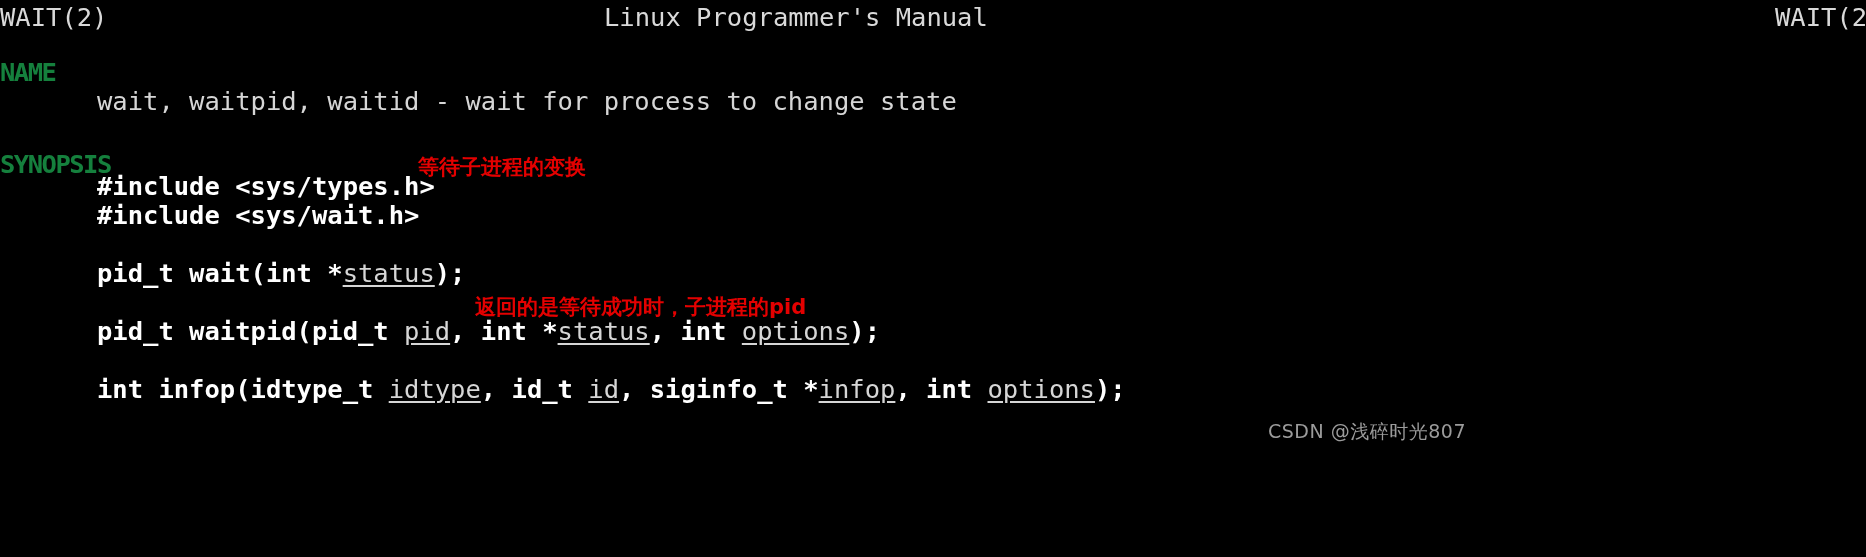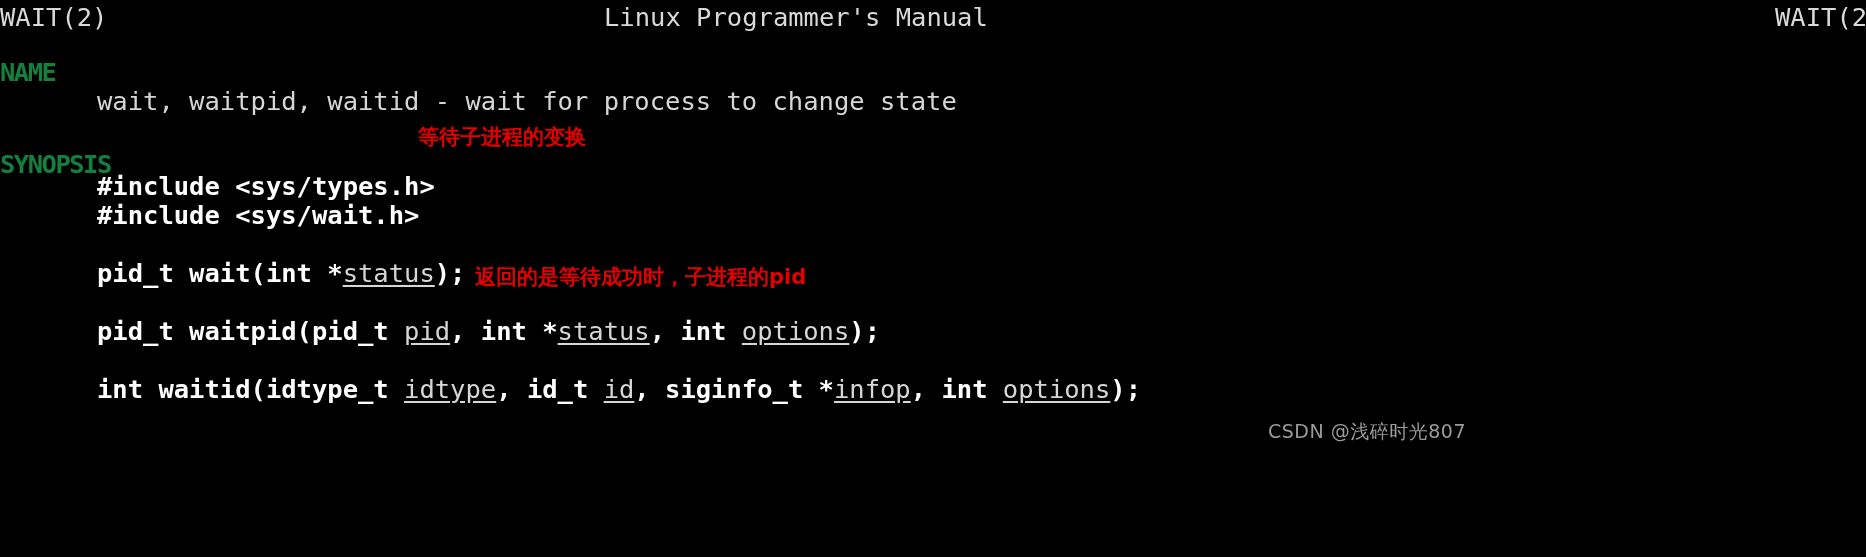--- a/index.html
+++ b/index.html
@@ -49,20 +49,21 @@
     color: #d6d6d6;
   }
   .cn {
     position: absolute;
     white-space: pre;
     color: #e40000;
     font-family: "DejaVu Sans", "Liberation Sans", sans-serif;
     font-size: 21px;
     font-weight: 600;
     line-height: 24px;
+    margin-top: 30px;
   }
   .watermark {
     position: absolute;
     white-space: pre;
     color: #9b9b9b;
     font-family: "DejaVu Sans", "Liberation Sans", sans-serif;
     font-size: 19px;
     font-weight: 500;
     letter-spacing: 0.5px;
   }
@@ -89,18 +90,18 @@
   <div class="line b" style="left:97px; top:172px;">#include &lt;sys/types.h&gt;</div>
 
   <div class="line b" style="left:97px; top:201px;">#include &lt;sys/wait.h&gt;</div>
 
   <div class="line" style="left:97px; top:259px;"><span class="b">pid_t wait(int *</span><span class="u">status</span><span class="b">);</span></div>
 
   <div class="cn" style="left:475px; top:265px;">返回的是等待成功时，子进程的pid</div>
 
   <div class="line" style="left:97px; top:317px;"><span class="b">pid_t waitpid(pid_t </span><span class="u">pid</span><span class="b">, int *</span><span class="u">status</span><span class="b">, int </span><span class="u">options</span><span class="b">);</span></div>
 
-  <div class="line" style="left:97px; top:375px;"><span class="b">int waitid(idtype_t </span><span class="u">idtype</span><span class="b">, id_t </span><span class="u">id</span><span class="b">, siginfo_t *</span><span class="u">infop</span><span class="b">, int </span><span class="u">options</span><span class="b">);</span></div>
+  <div class="line" style="left:97px; top:375px;"><span class="b">int infop(idtype_t </span><span class="u">idtype</span><span class="b">, id_t </span><span class="u">id</span><span class="b">, siginfo_t *</span><span class="u">infop</span><span class="b">, int </span><span class="u">options</span><span class="b">);</span></div>
 
 
   <div class="watermark" style="left:1268px; top:419px;">CSDN @浅碎时光807</div>
 
 </div>
 
 </body></html>

